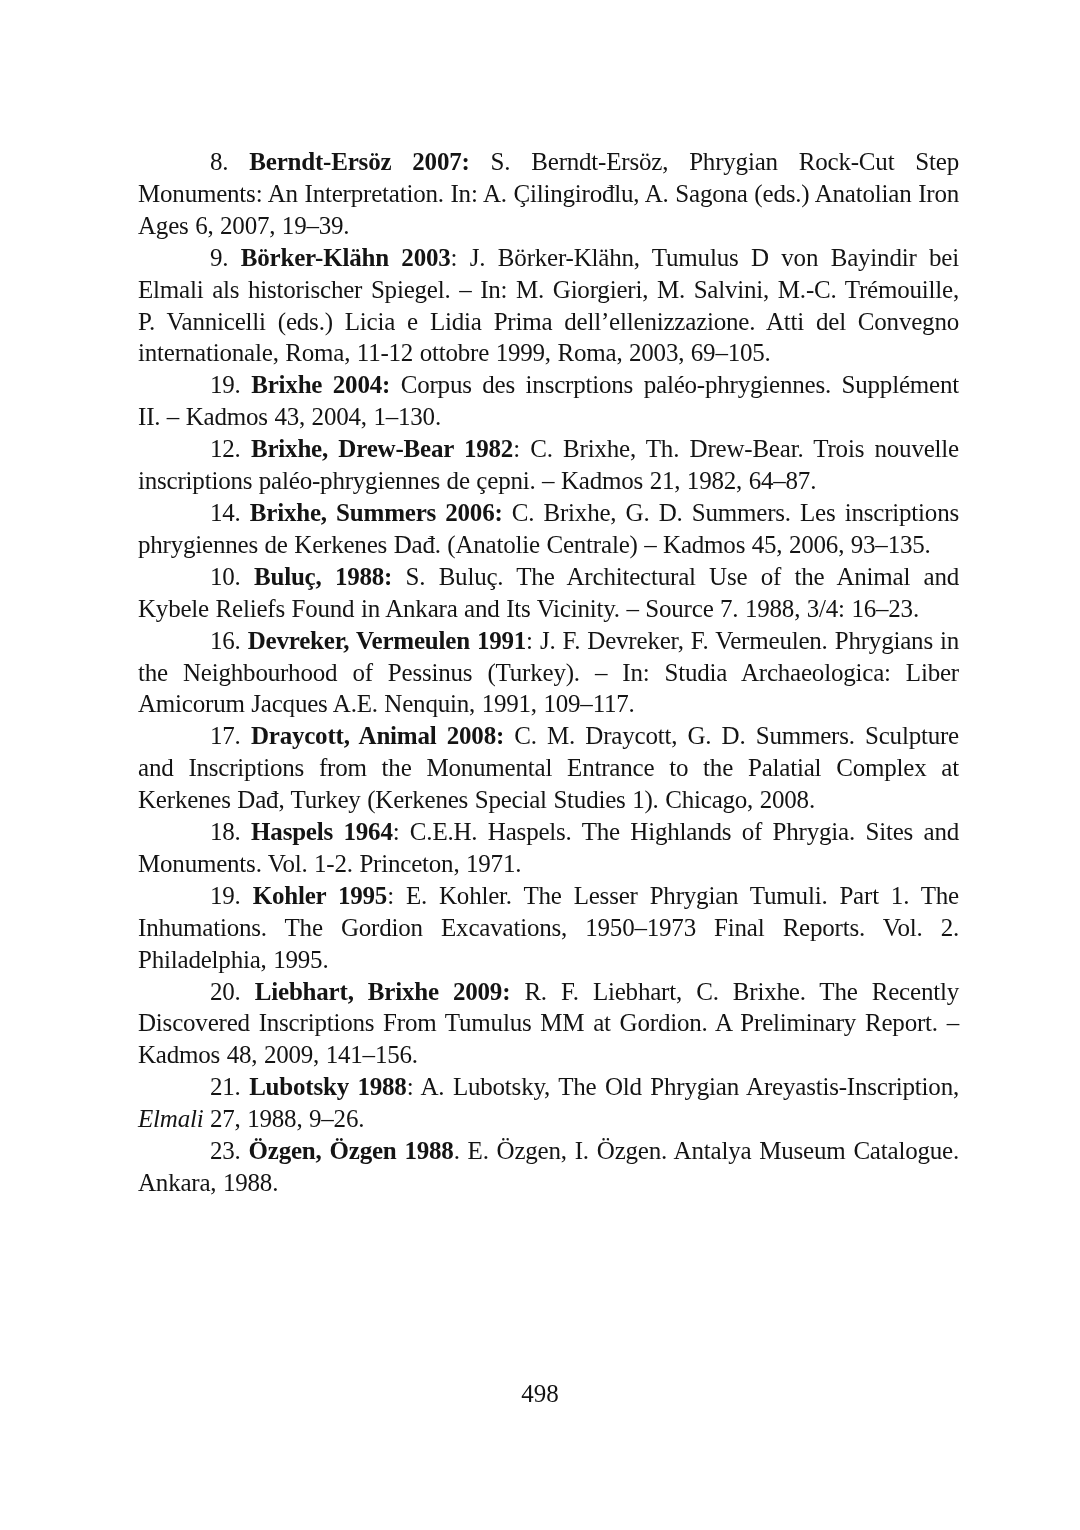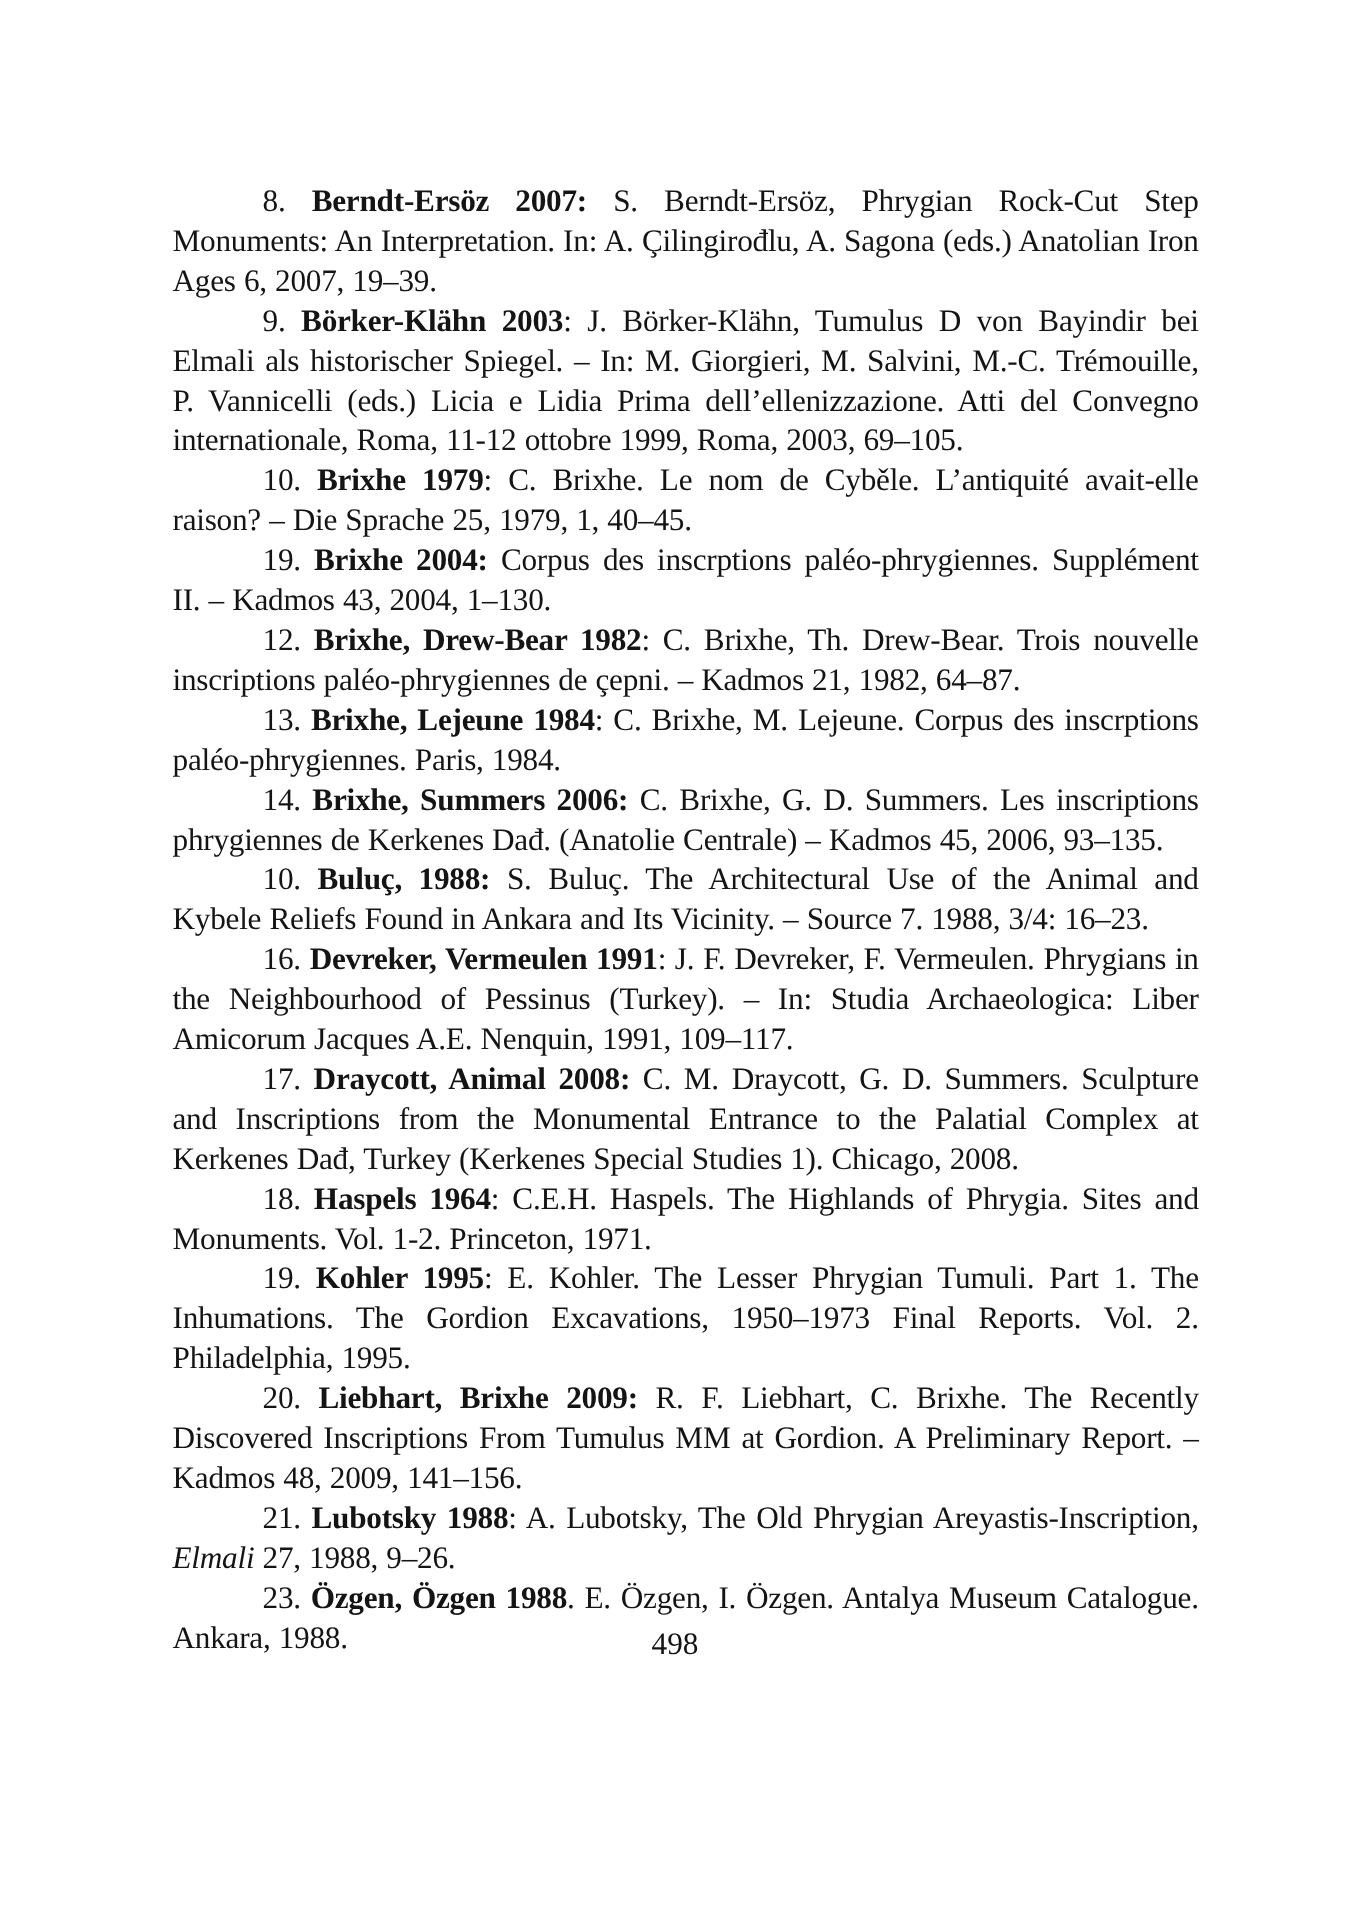--- a/index.html
+++ b/index.html
@@ -36,38 +36,36 @@
     letter-spacing: -0.2px;
     word-spacing: 0.5px;
   }
   .seg-plain  { font-weight: normal; font-style: normal; }
   .seg-bold   { font-weight: bold;   font-style: normal; }
   .seg-italic { font-weight: normal; font-style: italic; }
   .pagenum {
     position: absolute;
     left: 0;
     right: 0;
-    top: 1300px;
+    top: 1378px;
     text-align: center;
     font-size: 25px;
     line-height: 32px;
     color: #141414;
   }
 </style>
 </head>
 <body>
 
 <div class="page">
   <main class="refs" id="refs">
       <p class="ref"><span class="seg-plain">8. </span><span class="seg-bold">Berndt-Ersöz 2007:</span><span class="seg-plain"> S. Berndt-Ersöz, Phrygian Rock-Cut Step Monuments: An Interpretation. In: A. Çilingirođlu, A. Sagona (eds.) Anatolian Iron Ages 6, 2007, 19–39.</span></p>
       <p class="ref"><span class="seg-plain">9. </span><span class="seg-bold">Börker-Klähn 2003</span><span class="seg-plain">: J. Börker-Klähn, Tumulus D von Bayindir bei Elmali als historischer Spiegel. – In: M. Giorgieri, M. Salvini, M.-C. Trémouille, P. Vannicelli (eds.) Licia e Lidia Prima dell’ellenizzazione. Atti del Convegno internationale, Roma, 11-12 ottobre 1999, Roma, 2003, 69–105.</span></p>
-      <p class="ref"><span class="seg-plain">10. </span><span class="seg-bold">Brixhe 1979</span><span class="seg-plain">: C. Brixhe. Le nom de Cyběle. L’antiquité avait-elle raison? – Die Sprache 25, 1979, 1, 40–45.</span></p>
       <p class="ref"><span class="seg-plain">19. </span><span class="seg-bold">Brixhe 2004:</span><span class="seg-plain"> Corpus des inscrptions paléo-phrygiennes. Supplément II. – Kadmos 43, 2004, 1–130.</span></p>
       <p class="ref"><span class="seg-plain">12. </span><span class="seg-bold">Brixhe, Drew-Bear 1982</span><span class="seg-plain">: C. Brixhe, Th. Drew-Bear. Trois nouvelle inscriptions paléo-phrygiennes de çepni. – Kadmos 21, 1982, 64–87.</span></p>
-      <p class="ref"><span class="seg-plain">13. </span><span class="seg-bold">Brixhe, Lejeune 1984</span><span class="seg-plain">: C. Brixhe, M. Lejeune. Corpus des inscrptions paléo-phrygiennes. Paris, 1984.</span></p>
       <p class="ref"><span class="seg-plain">14. </span><span class="seg-bold">Brixhe, Summers 2006:</span><span class="seg-plain"> C. Brixhe, G. D. Summers. Les inscriptions phrygiennes de Kerkenes Dađ. (Anatolie Centrale) – Kadmos 45, 2006, 93–135.</span></p>
       <p class="ref"><span class="seg-plain">10. </span><span class="seg-bold">Buluç, 1988:</span><span class="seg-plain"> S. Buluç. The Architectural Use of the Animal and Kybele Reliefs Found in Ankara and Its Vicinity. – Source 7. 1988, 3/4: 16–23.</span></p>
       <p class="ref"><span class="seg-plain">16. </span><span class="seg-bold">Devreker, Vermeulen 1991</span><span class="seg-plain">: J. F. Devreker, F. Vermeulen. Phrygians in the Neighbourhood of Pessinus (Turkey). – In: Studia Archaeologica: Liber Amicorum Jacques A.E. Nenquin, 1991, 109–117.</span></p>
       <p class="ref"><span class="seg-plain">17. </span><span class="seg-bold">Draycott, Animal 2008:</span><span class="seg-plain"> C. M. Draycott, G. D. Summers. Sculpture and Inscriptions from the Monumental Entrance to the Palatial Complex at Kerkenes Dađ, Turkey (Kerkenes Special Studies 1). Chicago, 2008.</span></p>
       <p class="ref"><span class="seg-plain">18. </span><span class="seg-bold">Haspels 1964</span><span class="seg-plain">: C.E.H. Haspels. The Highlands of Phrygia. Sites and Monuments. Vol. 1-2. Princeton, 1971.</span></p>
       <p class="ref"><span class="seg-plain">19. </span><span class="seg-bold">Kohler 1995</span><span class="seg-plain">: E. Kohler. The Lesser Phrygian Tumuli. Part 1. The Inhumations. The Gordion Excavations, 1950–1973 Final Reports. Vol. 2. Philadelphia, 1995.</span></p>
       <p class="ref"><span class="seg-plain">20. </span><span class="seg-bold">Liebhart, Brixhe 2009:</span><span class="seg-plain"> R. F. Liebhart, C. Brixhe. The Recently Discovered Inscriptions From Tumulus MM at Gordion. A Preliminary Report. – Kadmos 48, 2009, 141–156.</span></p>
       <p class="ref"><span class="seg-plain">21. </span><span class="seg-bold">Lubotsky 1988</span><span class="seg-plain">: A. Lubotsky, The Old Phrygian Areyastis-Inscription, </span><span class="seg-italic">Elmali</span><span class="seg-plain"> 27, 1988, 9–26.</span></p>
       <p class="ref"><span class="seg-plain">23. </span><span class="seg-bold">Özgen, Özgen 1988</span><span class="seg-plain">. E. Özgen, I. Özgen. Antalya Museum Catalogue. Ankara, 1988.</span></p>
     </main>

